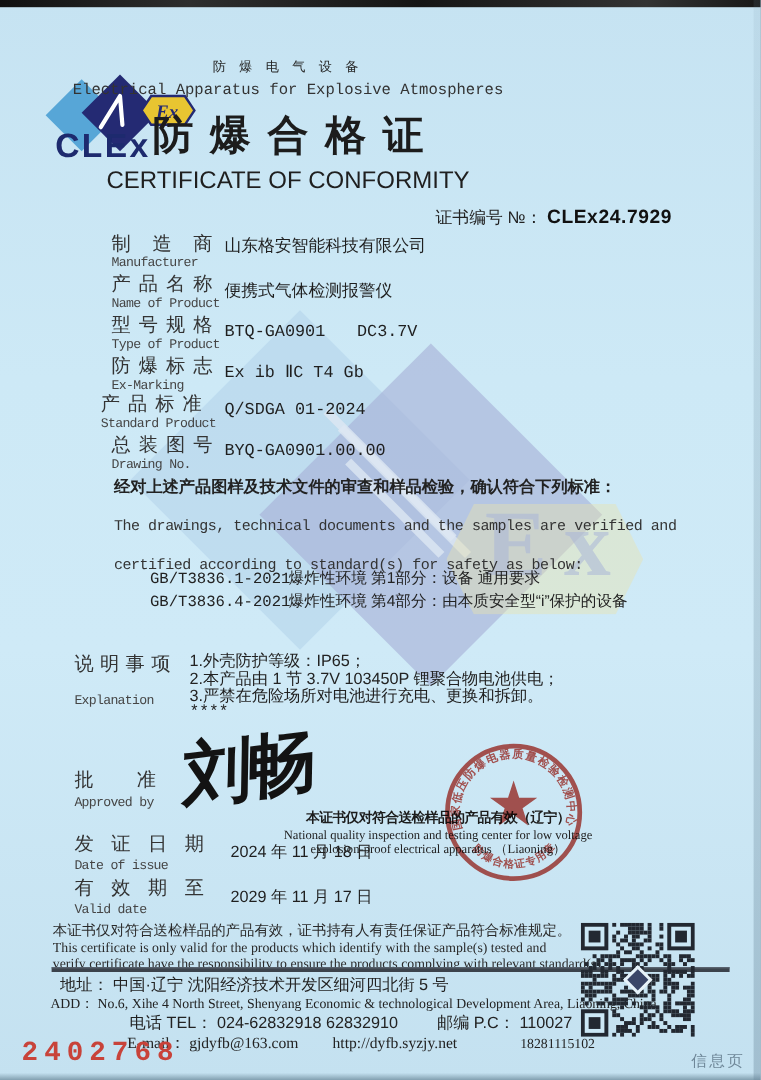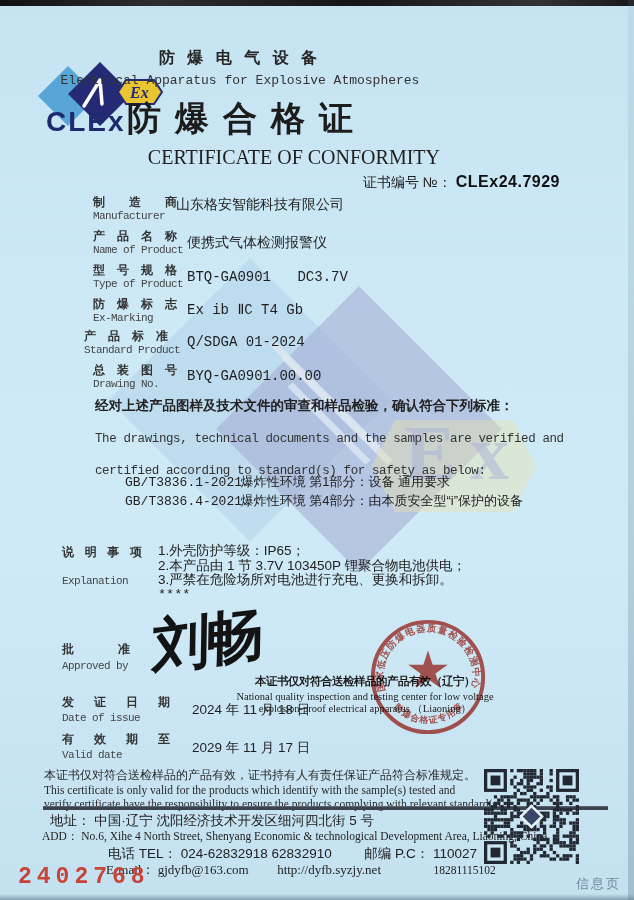--- a/index.html
+++ b/index.html
@@ -24,28 +24,28 @@
     background:#a6b0d6;opacity:.62;}
   .wm-stripe{background:#dde7f3;opacity:.8;height:7px;transform:rotate(45deg);}
   .wm-hex{left:372px;top:420px;width:164px;height:92px;opacity:.42;background:#e9e2ac;
     clip-path:polygon(0% 50%,14% 0%,86% 0%,100% 50%,86% 100%,14% 100%);}
   .wm-ex{left:404px;top:408px;font-family:"Liberation Serif",serif;font-weight:bold;
     font-size:78px;color:#aab6d8;opacity:.55;letter-spacing:14px;}
   
   .logo-text{left:46px;top:106px;font-size:28px;font-weight:bold;color:#1d2a6e;letter-spacing:2px;}
   
   .titles{left:40px;top:48px;width:400px;text-align:center;}
-  .t-cn{font-size:16px;font-weight:bold;color:#262626;letter-spacing:4px;}
+  .t-cn{font-size:11px;font-weight:normal;color:#262626;letter-spacing:4px;}
   .t-en{font-family:"Liberation Mono","DejaVu Sans Mono",monospace;font-size:13px;color:#333;margin-top:4px;}
   .t-cert-cn{font-size:34px;font-weight:bold;color:#1c1c1c;letter-spacing:14px;text-indent:14px;margin-top:8px;}
-  .t-cert-en{font-family:Liberation Serif, serif;font-size:20px;color:#1f1f1f;margin-top:4px;text-align:right;}
+  .t-cert-en{font-family:Liberation Sans, sans-serif;font-size:20px;color:#1f1f1f;margin-top:4px;}
   .certno{left:260px;top:173px;width:300px;text-align:right;font-size:14px;color:#222;}
   .certno b{font-size:16px;letter-spacing:.5px;color:#111;}
   
-  .lblcn{display:block;font-size:12px;font-weight:bold;color:#333;line-height:1;
+  .lblcn{display:block;font-size:16px;font-weight:normal;color:#333;line-height:1;
     text-align:justify;text-align-last:justify;}
   .lblen{font-family:"Liberation Mono","DejaVu Sans Mono",monospace;font-size:11px;color:#454545;
     letter-spacing:-.6px;line-height:1;margin-top:3px;white-space:nowrap;}
   .val{font-size:14px;color:#1f1f1f;}
   .valmono{font-family:"Liberation Mono","DejaVu Sans Mono",monospace;font-size:14px;color:#1f1f1f;}
   .addr2{font-size:12.5px;color:#2a2a2a;margin-top:4px;padding-left:10px;}
   
   .stmt-cn{font-size:13.5px;font-weight:bold;color:#222;}
   .stmt-en{font-family:"Liberation Mono","DejaVu Sans Mono",monospace;font-size:12.5px;color:#333;line-height:13.5px;margin-top:18px;letter-spacing:-.4px;}
   .std-row{font-size:13px;color:#222;line-height:19px;white-space:nowrap;}
@@ -106,21 +106,21 @@
   </div>
   <div class="abs certno">
     <span>证书编号 №：</span>
     <b>CLEx24.7929</b>
   </div>
 
   <div class="abs" style="left:93px;top:196px;width:84px;">
     <span class="lblcn">制造商</span>
     <div class="lblen">Manufacturer</div>
   </div>
-  <div class="abs" style="left:176px;top:196px;width:430px;">
+  <div class="abs" style="left:187px;top:196px;width:430px;">
     <div class="val">山东格安智能科技有限公司</div>
   </div>
 
   <div class="abs" style="left:93px;top:230px;width:84px;">
     <span class="lblcn">产品名称</span>
     <div class="lblen">Name of Product</div>
   </div>
   <div class="abs val" style="left:187px;top:234px;">便携式气体检测报警仪</div>
 
   <div class="abs" style="left:93px;top:264px;width:84px;">

